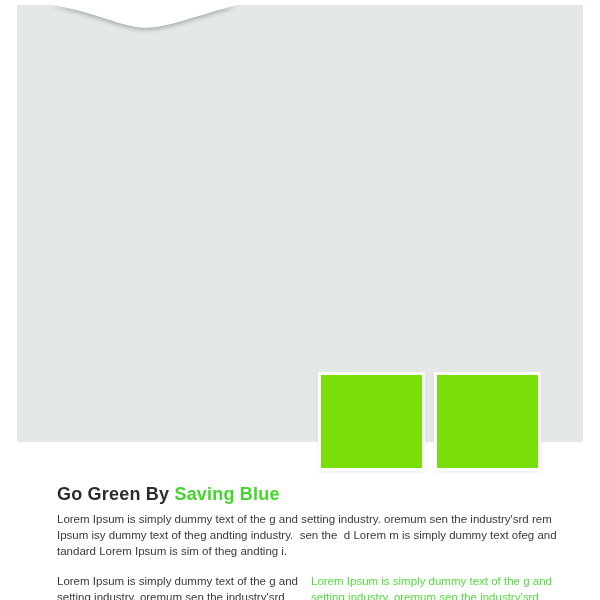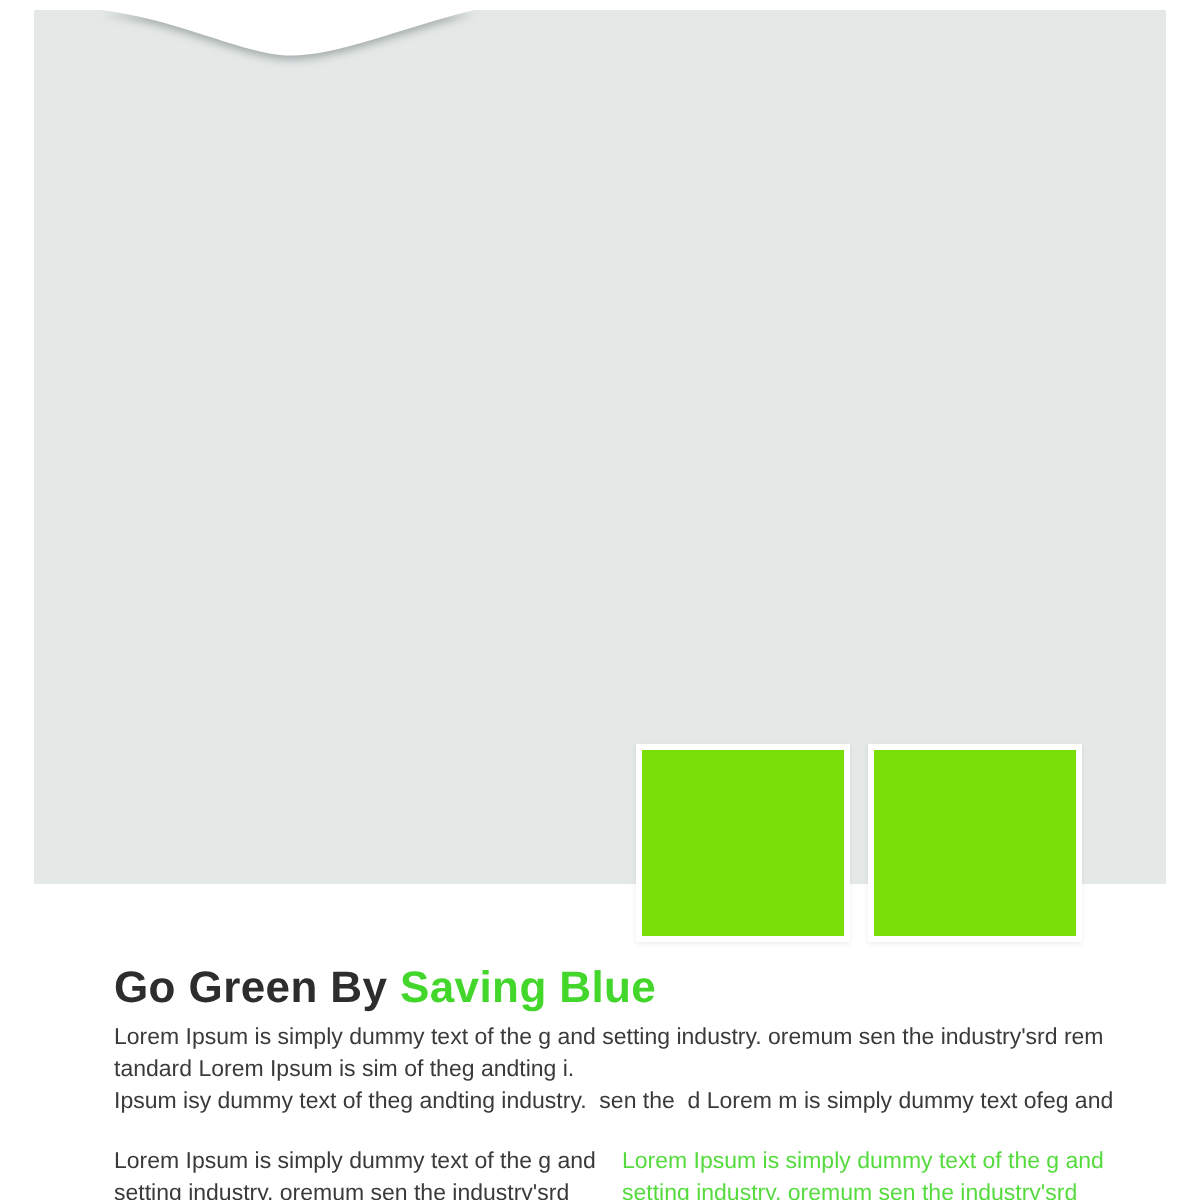--- a/index.html
+++ b/index.html
@@ -37,21 +37,21 @@
     background:var(--square-green);
     border:3px solid #ffffff;
     box-shadow:0 1px 3px rgba(0,0,0,0.07);
   }
   .green-square.first  { left:318px; }
   .green-square.second { left:434px; }
   
   .heading {
     position:absolute;
     left:57px; top:481px;
-    font-size:22px;
+    font-size:18px;
     font-weight:bold;
     line-height:26px;
     letter-spacing:0.2px;
     color:var(--heading-dark);
     white-space:pre;
   }
   .heading .highlight { color:var(--heading-green); }
   
   .intro {
     position:absolute;
@@ -81,22 +81,22 @@
   <path class="wave-path" d="M34,0 C 72,5 100,20 123,22.5 C 147,25 180,10 220,0 Z"></path>
 </svg>
 
 <div class="green-square first"></div>
 <div class="green-square second"></div>
 
 <h1 class="heading"><span>Go Green By </span><span class="highlight">Saving Blue</span></h1>
 
 <div class="intro">
   <div class="line">Lorem Ipsum is simply dummy text of the g and setting industry. oremum sen the industry'srd rem</div>
+  <div class="line">Ipsum isy dummy text of theg andting industry.  sen the  d Lorem m is simply dummy text ofeg and</div>
   <div class="line">tandard Lorem Ipsum is sim of theg andting i.</div>
-  <div class="line">Ipsum isy dummy text of theg andting industry.  sen the  d Lorem m is simply dummy text ofeg and</div>
 </div>
 
 <div class="col left">
   <div class="line">Lorem Ipsum is simply dummy text of the g and</div>
   <div class="line">setting industry. oremum sen the industry'srd</div>
 </div>
 
 <div class="col right">
   <div class="line">Lorem Ipsum is simply dummy text of the g and</div>
   <div class="line">setting industry. oremum sen the industry'srd</div>

